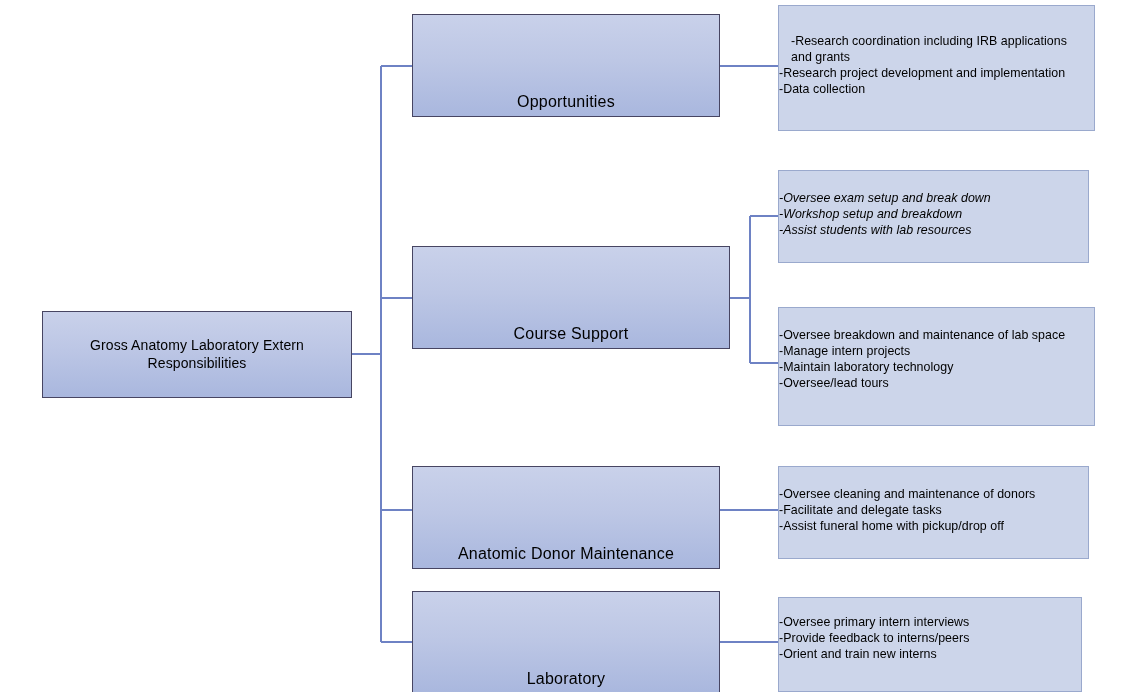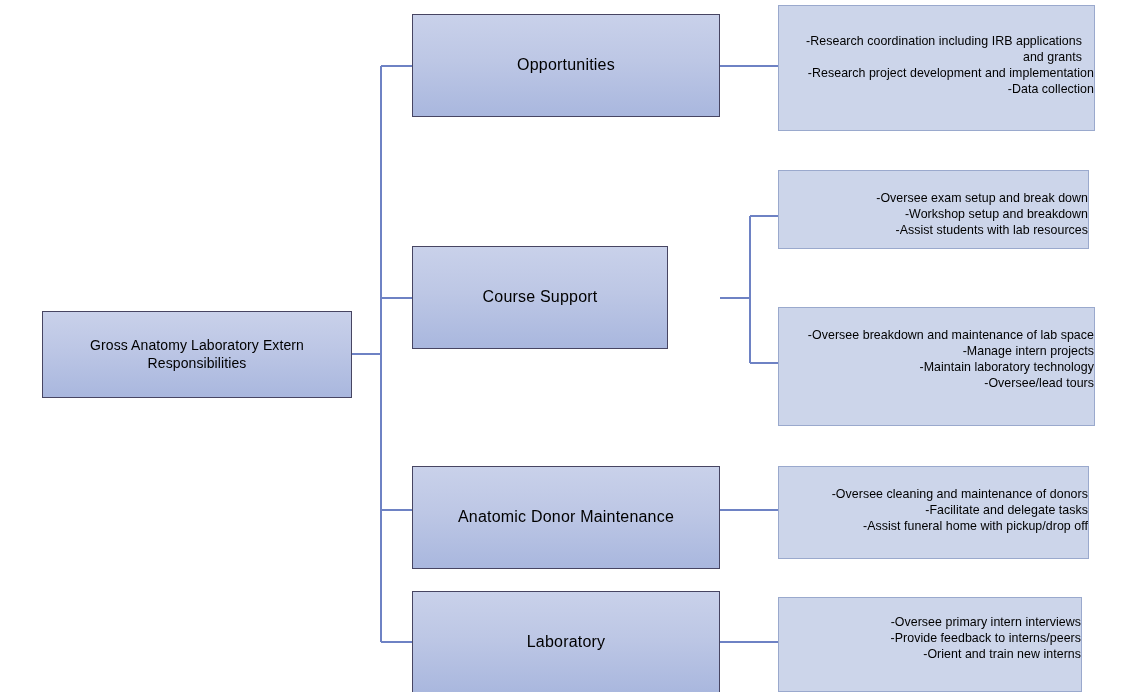--- a/index.html
+++ b/index.html
@@ -41,32 +41,33 @@
     font-size: 14px;
     letter-spacing: 0.1px;
     padding: 4px 0;
   }
   .node-category {
     border: 1.6px solid #474562;
     background: linear-gradient(180deg, #c9d1ea 0%, #bdc7e5 45%, #a9b7de 100%);
     font-size: 16px;
     letter-spacing: 0.2px;
     padding: 4px 10px;
+    align-items: flex-end;
   }
   .node-detail {
     border: 1.2px solid #9aa9cd;
     background: #ccd5ea;
     font-size: 12.4px;
     letter-spacing: 0.05px;
     align-items: flex-start;
     padding: 0;
   }
   .detail-inner {
     width: 100%;
-    text-align: right;
+    text-align: left;
   }
   .detail-line {
     display: block;
     white-space: nowrap;
   }
   .detail-line.wrap {
     white-space: normal;
   }
   .title-line { display: block; }
 </style>
@@ -104,41 +105,41 @@
     <div>
       <span class="title-line">Gross Anatomy Laboratory Extern</span>
       <span class="title-line">Responsibilities</span>
     </div>
   </div>
 
   <div class="node node-category" style="left:412px; top:14px; width:308px; height:103px;">
     <span>Opportunities</span>
   </div>
 
-  <div class="node node-category" style="left:412px; top:246px; width:256px; height:103px;">
+  <div class="node node-category" style="left:412px; top:246px; width:318px; height:103px;">
     <span>Course Support</span>
   </div>
 
   <div class="node node-category" style="left:412px; top:459px; width:308px; height:103px;margin-top:7px;">
     <span>Anatomic Donor Maintenance</span>
   </div>
 
   <div class="node node-category" style="left:412px; top:591px; width:308px; height:103px;">
     <span>Laboratory</span>
   </div>
 
   <div class="node node-detail" style="left:778px; top:5px; width:317px; height:126px;">
     <div class="detail-inner" style="padding-top:28px;">
       <span class="detail-line wrap" style="padding:0 12px;">-Research coordination including IRB applications and grants</span>
       <span class="detail-line">-Research project development and implementation</span>
       <span class="detail-line">-Data collection</span>
     </div>
   </div>
 
-  <div class="node node-detail" style="left:778px; top:170px; width:311px; height:79px;">
+  <div class="node node-detail" style="left:778px; top:170px; width:311px; height:93px;font-style:italic;">
     <div class="detail-inner" style="padding-top:20px;">
       <span class="detail-line">-Oversee exam setup and break down</span>
       <span class="detail-line">-Workshop setup and breakdown</span>
       <span class="detail-line">-Assist students with lab resources</span>
     </div>
   </div>
 
   <div class="node node-detail" style="left:778px; top:307px; width:317px; height:119px;">
     <div class="detail-inner" style="padding-top:20px;">
       <span class="detail-line">-Oversee breakdown and maintenance of lab space</span>

